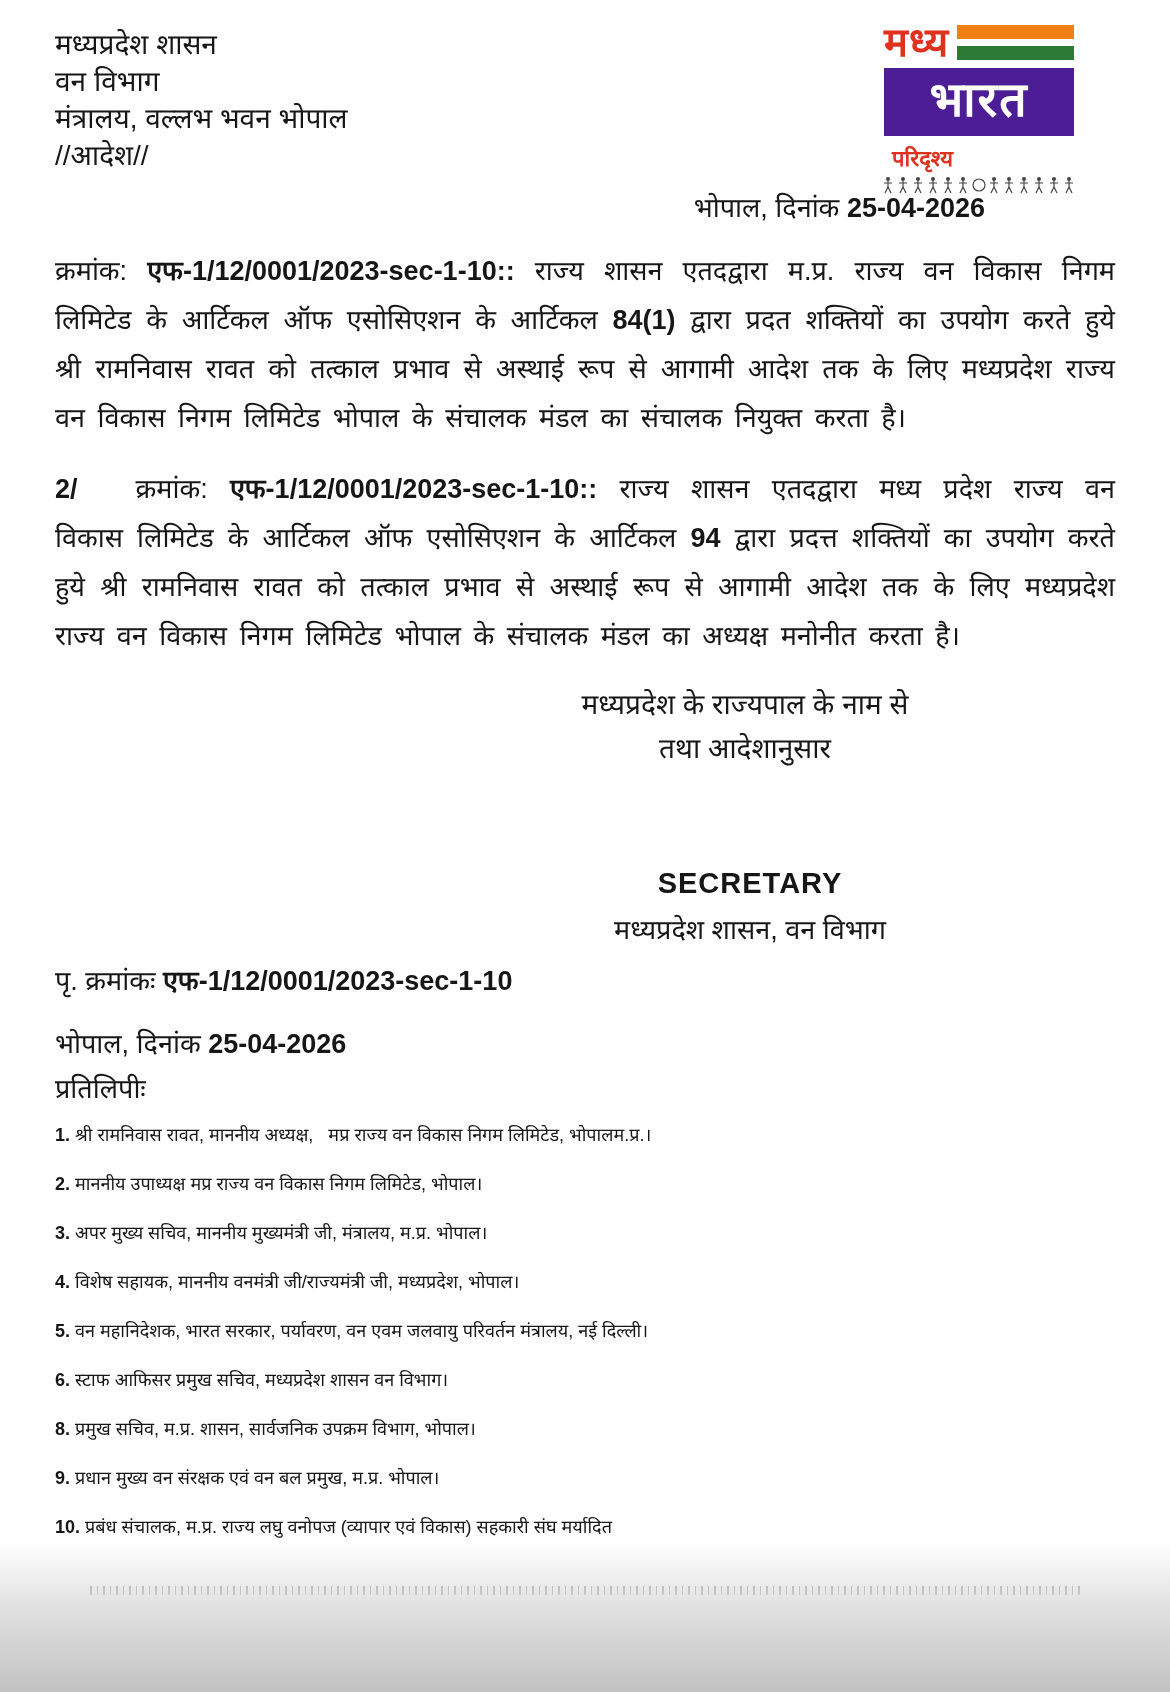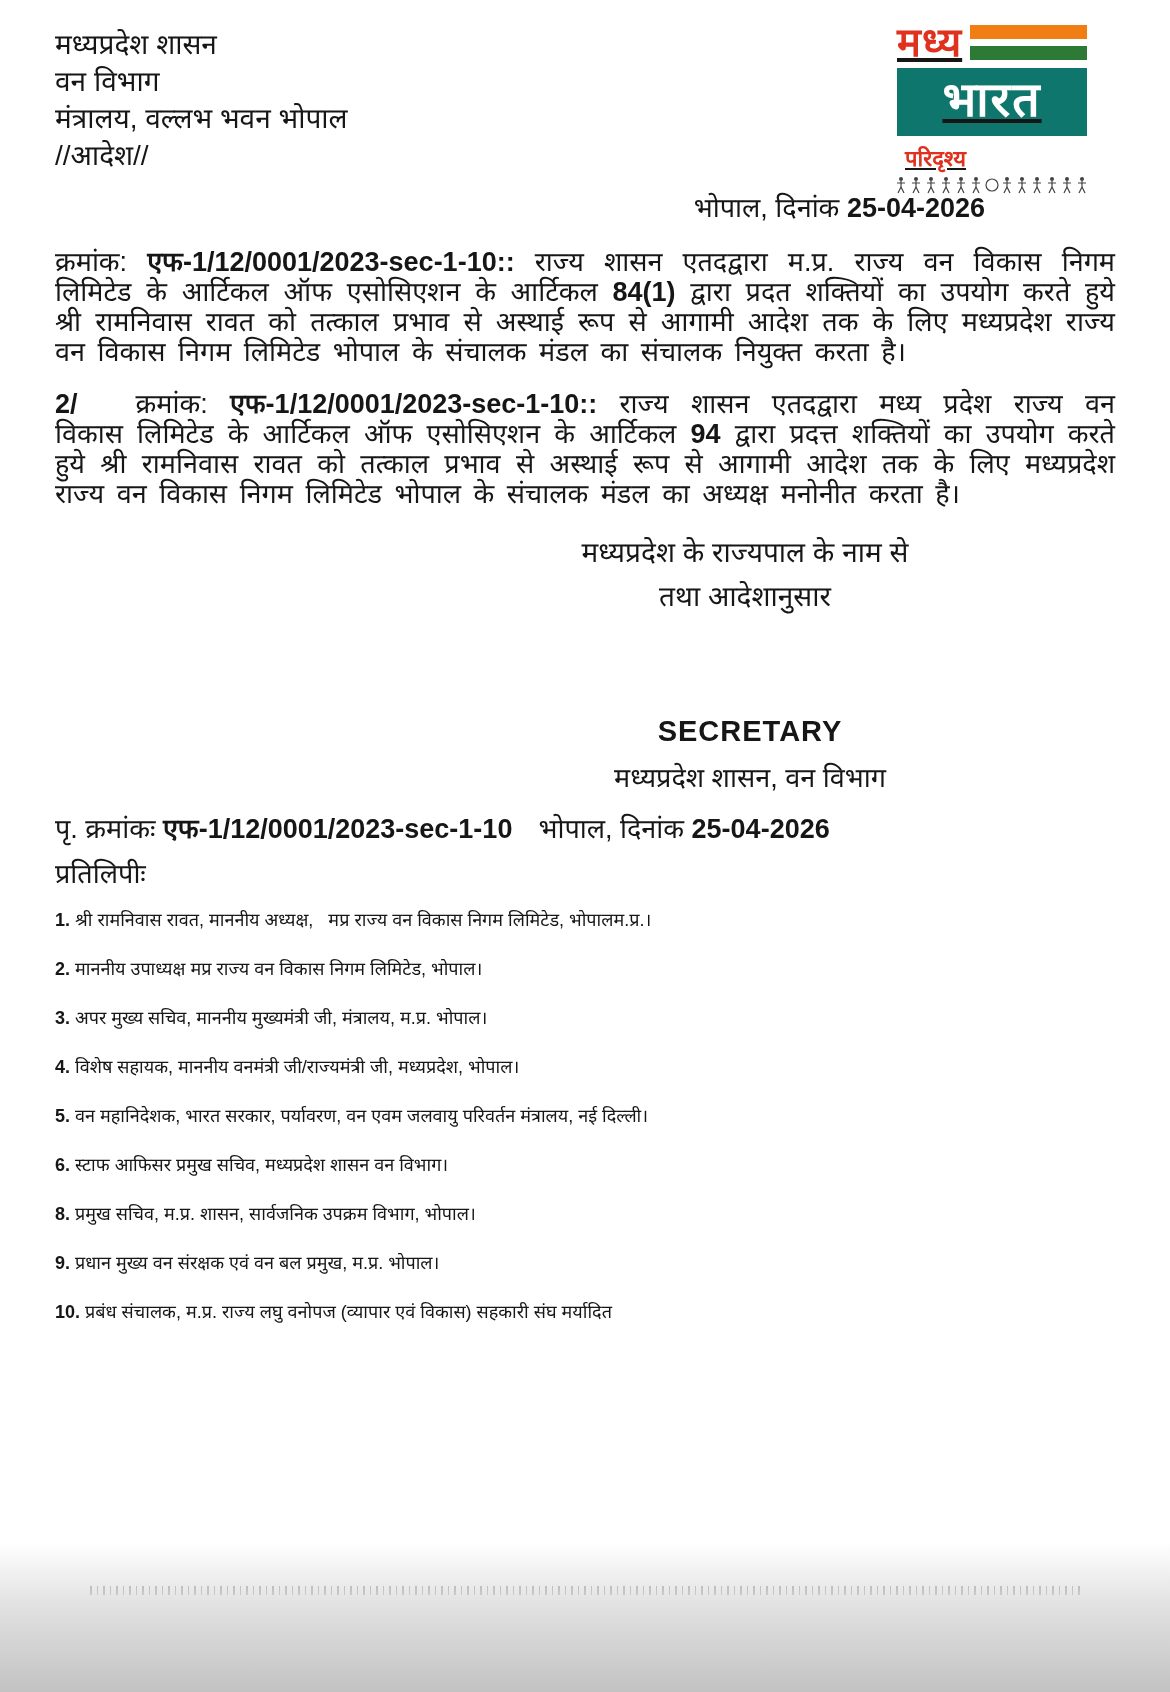--- a/index.html
+++ b/index.html
@@ -5,53 +5,53 @@
   html,body{margin:0;padding:0;}
   body{
     width:1170px;height:1692px;overflow:hidden;background:#ffffff;
     font-family:"Liberation Sans","DejaVu Sans",sans-serif;
     color:#161616;
   }
   .page{position:relative;width:1170px;height:1692px;background:#ffffff;}
   .content{position:relative;padding:26px 55px 0 55px;}
 
   
-  .logo{position:absolute;top:22px;right:83px;width:190px;text-align:left;text-decoration:underline;}
+  .logo{position:absolute;top:22px;right:96px;width:190px;text-align:left;}
   .logo-row1{display:flex;align-items:center;gap:8px;}
   .logo-madhya{color:#e0301e;font-size:40px;font-weight:700;line-height:1;letter-spacing:1px;}
   .flag-bars{display:flex;flex-direction:column;gap:7px;flex:1;}
   .flag-bars .bar{height:14px;width:100%;}
   .bar-orange{background:#f07e13;}
   .bar-green{background:#2c7a35;}
-  .logo-bharat{margin-top:6px;background:#0f766e;color:#ffffff;font-size:48px;font-weight:700;
+  .logo-bharat{margin-top:6px;background:#4c1d95;color:#ffffff;font-size:48px;font-weight:700;
     text-align:center;line-height:1.25;letter-spacing:2px;padding:2px 6px 6px 6px;}
   .logo-paridrishya{margin-top:6px;color:#e0301e;font-size:22px;font-weight:700;padding-left:8px;}
   .warli{margin-top:4px;opacity:.85;}
 
   
   .doc-header{text-align:left;margin-right:110px;font-size:28px;line-height:37px;}
   .doc-header div{white-space:nowrap;}
 
   .dateline{margin-top:14px;text-align:right;padding-right:130px;font-size:27px;}
   .b{font-weight:700;}
 
   
-  .para{margin-top:22px;font-size:27px;line-height:30px;text-align:justify;word-spacing:5px;}
+  .para{margin-top:22px;font-size:27px;line-height:49px;text-align:justify;word-spacing:5px;}
   .para-num{font-weight:700;}
   .num-spacer{display:inline-block;width:58px;}
 
   
   .signoff{margin-top:22px;margin-left:auto;margin-right:130px;width:480px;text-align:center;
     font-size:28px;line-height:44px;}
   .secretary-block{margin-top:96px;margin-left:auto;margin-right:150px;width:430px;text-align:center;}
   .secretary-title{font-size:29px;font-weight:700;letter-spacing:1px;font-family:"Liberation Sans",sans-serif;}
   .secretary-dept{font-size:27px;margin-top:10px;}
 
   
-  .endorse-line{display:flex;gap:26px;margin-top:14px;font-size:27px;}
+  .endorse-line{display:flex;gap:26px;margin-top:14px;font-size:27px;flex-direction:column;}
   .copy-label{margin-top:8px;font-size:27px;}
 
   .copies{margin-top:6px;}
   .copy-item{font-size:18px;line-height:40px;margin-top:9px;white-space:pre-wrap;}
   .copy-item .n{font-weight:700;}
 
   
   .cut-marks{position:absolute;left:90px;right:90px;top:1586px;height:9px;opacity:.55;
     background:repeating-linear-gradient(90deg,#2a2a2a 0 2px,transparent 2px 7px,#2a2a2a 7px 8px,transparent 8px 13px);}
   .bottom-fade{position:absolute;left:0;right:0;bottom:0;height:150px;pointer-events:none;

